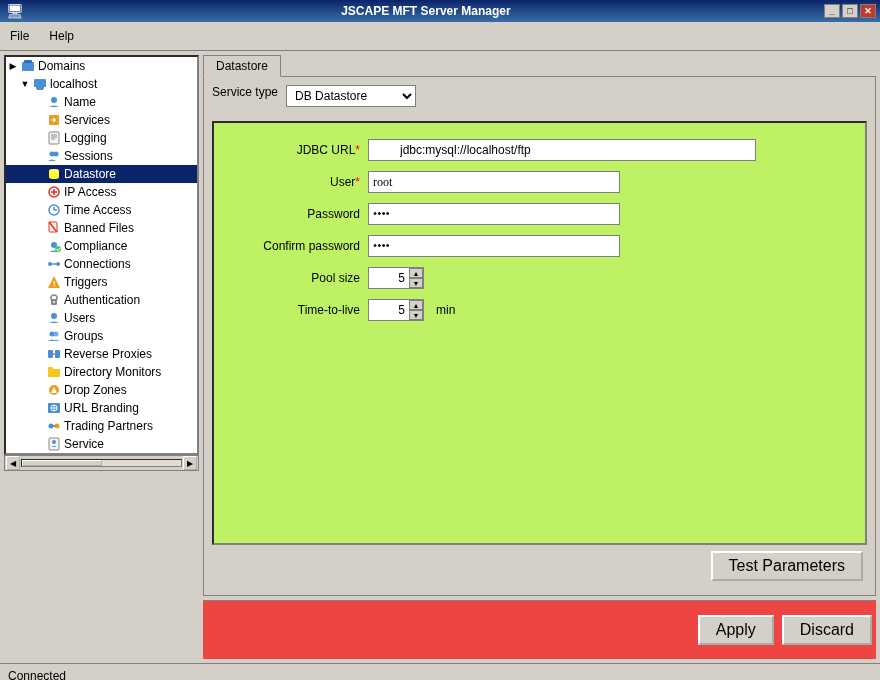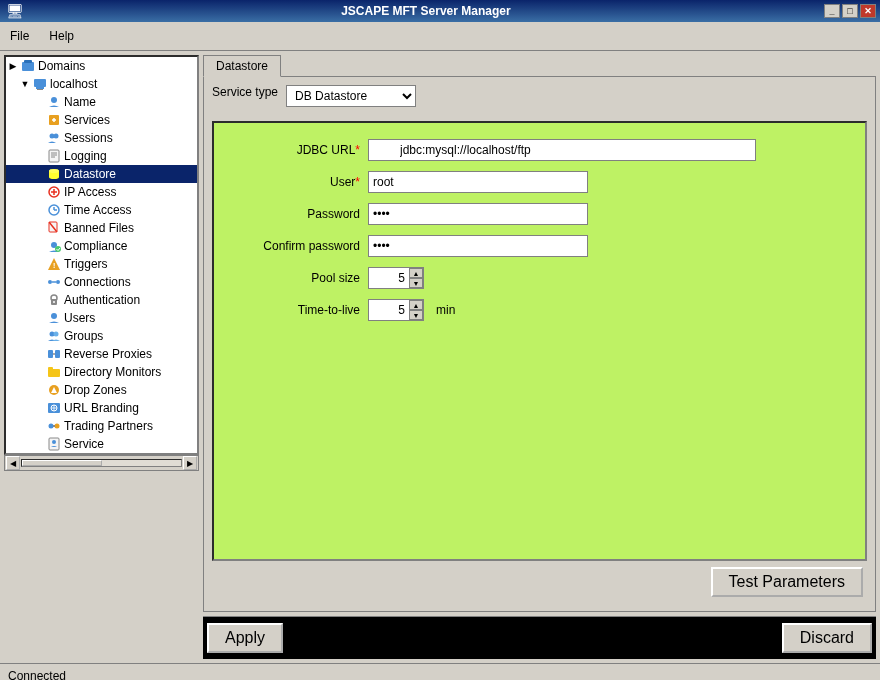--- a/index.html
+++ b/index.html
@@ -189,21 +189,22 @@
       background: white;
       padding: 2px 4px;
       font-size: 12px;
       height: 22px;
     }
     .field-input.long {
       width: 388px;
       padding-left: 31px;
     }
     .field-input.medium {
-      width: 220px;
+      width: 252px;
+      font-family: Liberation Serif, serif;
     }
     .spinner-wrapper {
       display: flex;
       align-items: center;
       border: 1px solid #808080;
       background: white;
       height: 22px;
     }
     .spinner-input {
       width: 40px;
@@ -240,24 +241,24 @@
       background: white;
       padding: 2px 4px;
       font-size: 12px;
       height: 22px;
       min-width: 130px;
     }
 
     
     .bottom-buttons {
       display: flex;
-      justify-content: space-between;
-      padding: 6px 4px;
+      justify-content: flex-end;
+      padding: 14px 4px;
       gap: 8px;
-      background: #000000;
+      background: #ef4444;
       border-top: 1px solid #808080;
     }
     .btn {
       padding: 4px 16px;
       background: #d4d0c8;
       border: 2px outset #ffffff;
       cursor: pointer;
       font-size: 16px;
       min-width: 75px;
     }
@@ -354,41 +355,41 @@
                 <path d="M5 7 L9 7 M7 5 L7 9" stroke="white" stroke-width="1.5"></path>
               </svg>
           </span>
           <span>Services</span>
         </div>
 
         <div class="tree-item indent2">
           <span class="tree-expand" style="width:10px;"></span>
           <span class="tree-icon">
             <svg class="tree-svg" viewBox="0 0 14 14">
-                <circle cx="5" cy="5" r="2.5" fill="#4a90d9"></circle>
-                <circle cx="9" cy="5" r="2.5" fill="#4a90d9"></circle>
-                <path d="M1 12 Q5 9 9 12" fill="#4a90d9"></path>
-              </svg>
-          </span>
-          <span>Sessions</span>
-        </div>
-
-        <div class="tree-item indent2">
-          <span class="tree-expand" style="width:10px;"></span>
-          <span class="tree-icon">
-            <svg class="tree-svg" viewBox="0 0 14 14">
                 <rect x="2" y="1" width="10" height="12" rx="1" fill="#f5f5f5" stroke="#888"></rect>
                 <line x1="4" y1="4" x2="10" y2="4" stroke="#888"></line>
                 <line x1="4" y1="6" x2="10" y2="6" stroke="#888"></line>
                 <line x1="4" y1="8" x2="8" y2="8" stroke="#888"></line>
               </svg>
           </span>
           <span>Logging</span>
         </div>
 
+        <div class="tree-item indent2">
+          <span class="tree-expand" style="width:10px;"></span>
+          <span class="tree-icon">
+            <svg class="tree-svg" viewBox="0 0 14 14">
+                <circle cx="5" cy="5" r="2.5" fill="#4a90d9"></circle>
+                <circle cx="9" cy="5" r="2.5" fill="#4a90d9"></circle>
+                <path d="M1 12 Q5 9 9 12" fill="#4a90d9"></path>
+              </svg>
+          </span>
+          <span>Sessions</span>
+        </div>
+
 
         <div class="tree-item indent2 selected">
           <span class="tree-expand" style="width:10px;"></span>
           <span class="tree-icon">
             <svg class="tree-svg" viewBox="0 0 14 14">
                 <ellipse cx="7" cy="4" rx="5" ry="2" fill="#e8a020"></ellipse>
                 <path d="M2 4 L2 10 Q2 12 7 12 Q12 12 12 10 L12 4" fill="#c07010"></path>
                 <ellipse cx="7" cy="4" rx="5" ry="2" fill="#e8a020" opacity="0.8"></ellipse>
               </svg>
           </span>
@@ -440,37 +441,37 @@
                 <path d="M9.5 10 L11 11.5 L13 9" stroke="white" stroke-width="1" fill="none"></path>
               </svg>
           </span>
           <span>Compliance</span>
         </div>
 
         <div class="tree-item indent2">
           <span class="tree-expand" style="width:10px;"></span>
           <span class="tree-icon">
             <svg class="tree-svg" viewBox="0 0 14 14">
-                <polygon points="7,1 13,13 1,13" fill="#e8a020"></polygon>
-                <text x="6" y="11" font-size="7" fill="white" font-weight="bold">!</text>
-              </svg>
-          </span>
-          <span>Triggers</span>
-        </div>
-
-        <div class="tree-item indent2">
-          <span class="tree-expand" style="width:10px;"></span>
-          <span class="tree-icon">
-            <svg class="tree-svg" viewBox="0 0 14 14">
                 <circle cx="3" cy="7" r="2" fill="#4a90d9"></circle>
                 <circle cx="11" cy="7" r="2" fill="#4a90d9"></circle>
                 <line x1="5" y1="7" x2="9" y2="7" stroke="#4a90d9" stroke-width="1.5"></line>
               </svg>
           </span>
           <span>Connections</span>
+        </div>
+
+        <div class="tree-item indent2">
+          <span class="tree-expand" style="width:10px;"></span>
+          <span class="tree-icon">
+            <svg class="tree-svg" viewBox="0 0 14 14">
+                <polygon points="7,1 13,13 1,13" fill="#e8a020"></polygon>
+                <text x="6" y="11" font-size="7" fill="white" font-weight="bold">!</text>
+              </svg>
+          </span>
+          <span>Triggers</span>
         </div>
 
         <div class="tree-item indent2">
           <span class="tree-expand" style="width:10px;"></span>
           <span class="tree-icon">
             <svg class="tree-svg" viewBox="0 0 14 14">
                 <rect x="4" y="6" width="6" height="6" rx="1" fill="#888"></rect>
                 <circle cx="7" cy="5" r="3" fill="none" stroke="#888" stroke-width="1.5"></circle>
                 <circle cx="7" cy="9" r="1" fill="white"></circle>
               </svg>

